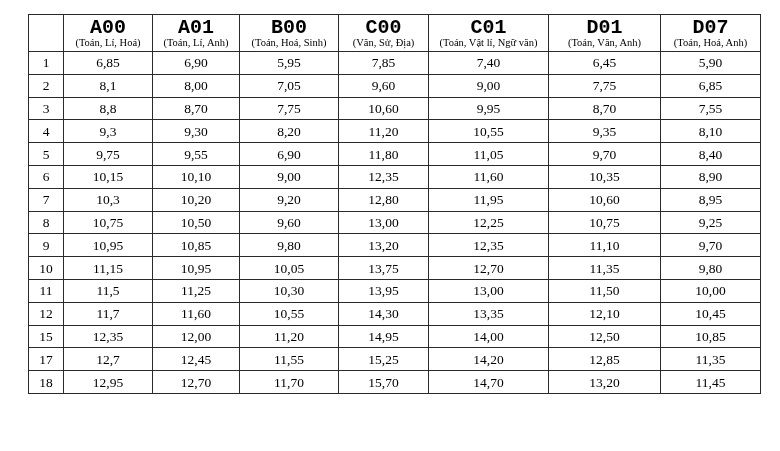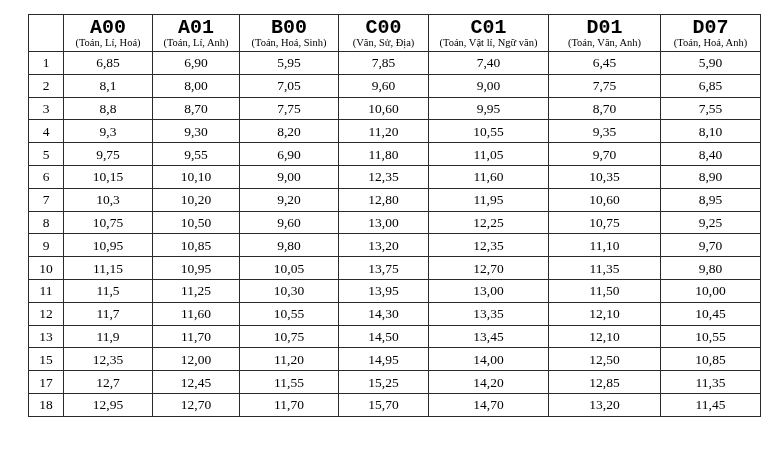--- a/index.html
+++ b/index.html
@@ -222,30 +222,20 @@
           <td class="row-num">12</td>
           <td>11,7</td>
           <td>11,60</td>
           <td>10,55</td>
           <td>14,30</td>
           <td>13,35</td>
           <td>12,10</td>
           <td>10,45</td>
         </tr>
         <tr>
-          <td class="row-num">13</td>
-          <td>11,9</td>
-          <td>11,70</td>
-          <td>10,75</td>
-          <td>14,50</td>
-          <td>13,45</td>
-          <td>12,10</td>
-          <td>10,55</td>
-        </tr>
-        <tr>
           <td class="row-num">15</td>
           <td>12,35</td>
           <td>12,00</td>
           <td>11,20</td>
           <td>14,95</td>
           <td>14,00</td>
           <td>12,50</td>
           <td>10,85</td>
         </tr>
         <tr>

